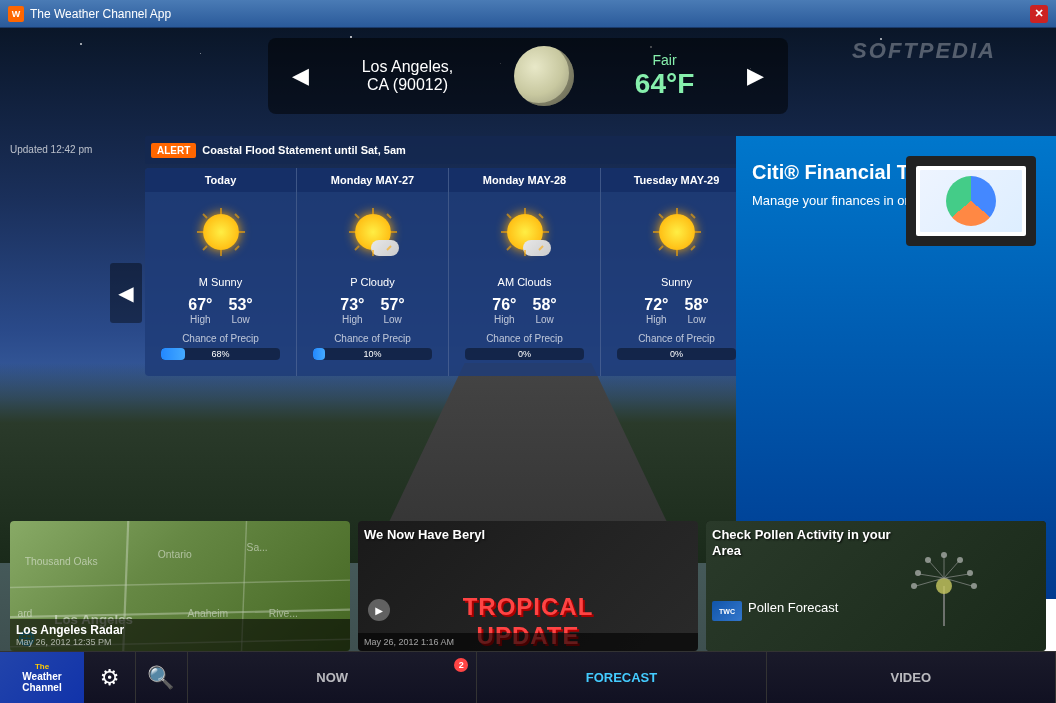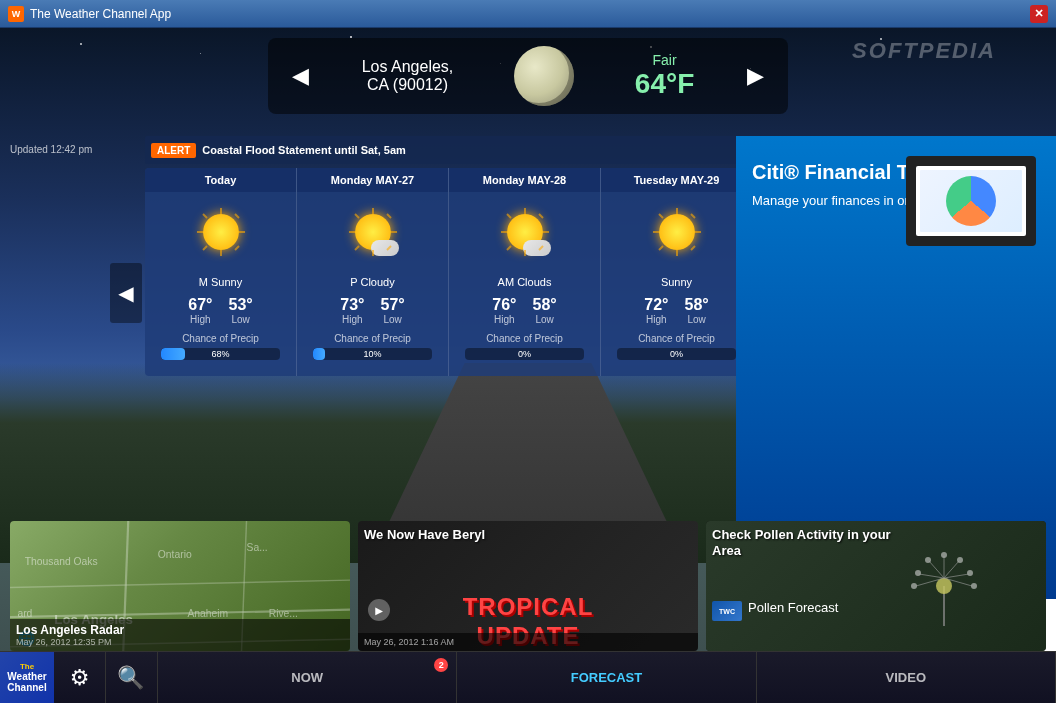--- a/index.html
+++ b/index.html
@@ -462,21 +462,21 @@
     .bottom-nav {
       position: absolute;
       bottom: 0; left: 0; right: 0;
       height: 52px;
       background: linear-gradient(to bottom, #1a1a2a, #111122);
       display: flex;
       align-items: stretch;
       border-top: 1px solid #333;
     }
     .nav-brand {
-      width: 54px;
+      width: 84px;
       background: linear-gradient(135deg, #2244aa, #1133aa);
       display: flex;
       flex-direction: column;
       align-items: center;
       justify-content: center;
       padding: 4px;
       cursor: pointer;
     }
     .brand-top { color: #ffcc00; font-size: 8px; font-weight: bold; }
     .brand-main { color: white; font-size: 10px; font-weight: bold; text-align: center; line-height: 1.1; }

